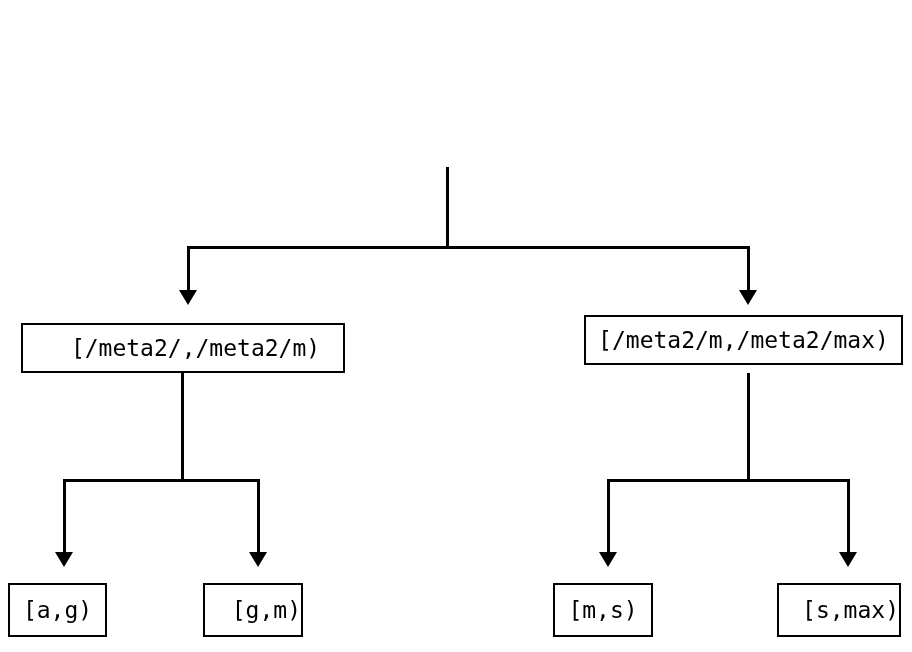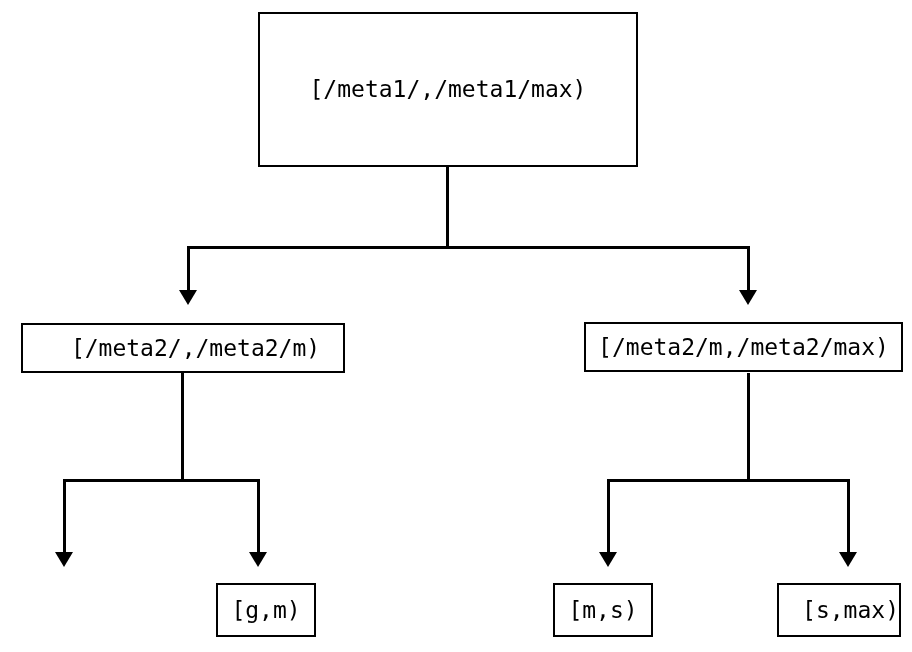--- a/index.html
+++ b/index.html
@@ -39,25 +39,25 @@
   #node-root {
     left: 258px;  top: 12px;  width: 380px; height: 155px;
     font-size: 23px;
   }
   #node-l2-left {
     left: 21px;   top: 323px; width: 324px; height: 50px;
     font-size: 23px;
     padding-left: 25px;
   }
   #node-l2-right {
-    left: 584px;  top: 322px; width: 319px; height: 50px;
+    left: 584px;  top: 315px; width: 319px; height: 50px;
     font-size: 23px;
   }
   #node-leaf-ag   { left: 8px;   top: 583px; width: 99px;  height: 54px; font-size: 23px; }
-  #node-leaf-gm   { left: 216px; top: 583px; width: 100px; height: 54px; font-size: 23px; }
+  #node-leaf-gm   { left: 203px; top: 583px; width: 100px; height: 54px; font-size: 23px; justify-content: flex-end; }
   #node-leaf-ms   { left: 553px; top: 583px; width: 100px; height: 54px; font-size: 23px; }
   #node-leaf-smax { left: 777px; top: 583px; width: 124px; height: 54px; font-size: 23px; justify-content: flex-end; }
 
   
   .edge-v {
     position: absolute;
     width: 3px;
     background: #000000;
   }
   .edge-h {
@@ -96,23 +96,20 @@
   #edge-l2r-left-drop  { left: 607px; top: 479px; height: 73px; }
   #edge-l2r-right-drop { left: 847px; top: 479px; height: 73px; }
   #arrow-l2r-left      { left: 599px; top: 552px; }
   #arrow-l2r-right     { left: 839px; top: 552px; }
 </style>
 </head>
 <body>
 
 <div id="diagram-root">
 
-  <div class="node-box" id="node-root">
-    <span class="node-label">[/meta1/,/meta1/max)</span>
-  </div>
 
   <div class="edge-v" id="edge-root-stem"></div>
   <div class="edge-h" id="edge-l1-bar"></div>
   <div class="edge-v" id="edge-l1-left-drop"></div>
   <div class="edge-v" id="edge-l1-right-drop"></div>
   <div class="arrowhead" id="arrow-l1-left"></div>
   <div class="arrowhead" id="arrow-l1-right"></div>
 
   <div class="node-box" id="node-l2-left">
     <span class="node-label">[/meta2/,/meta2/m)</span>
@@ -129,20 +126,23 @@
   <div class="arrowhead" id="arrow-l2l-left"></div>
   <div class="arrowhead" id="arrow-l2l-right"></div>
 
   <div class="edge-v" id="edge-l2r-stem"></div>
   <div class="edge-h" id="edge-l2r-bar"></div>
   <div class="edge-v" id="edge-l2r-left-drop"></div>
   <div class="edge-v" id="edge-l2r-right-drop"></div>
   <div class="arrowhead" id="arrow-l2r-left"></div>
   <div class="arrowhead" id="arrow-l2r-right"></div>
 
+  <div class="node-box" id="node-leaf-ag">
+    <span class="node-label">[a,g)</span>
+  </div>
 
   <div class="node-box" id="node-leaf-gm">
     <span class="node-label">[g,m)</span>
   </div>
 
   <div class="node-box" id="node-leaf-ms">
     <span class="node-label">[m,s)</span>
   </div>
 
   <div class="node-box" id="node-leaf-smax">

